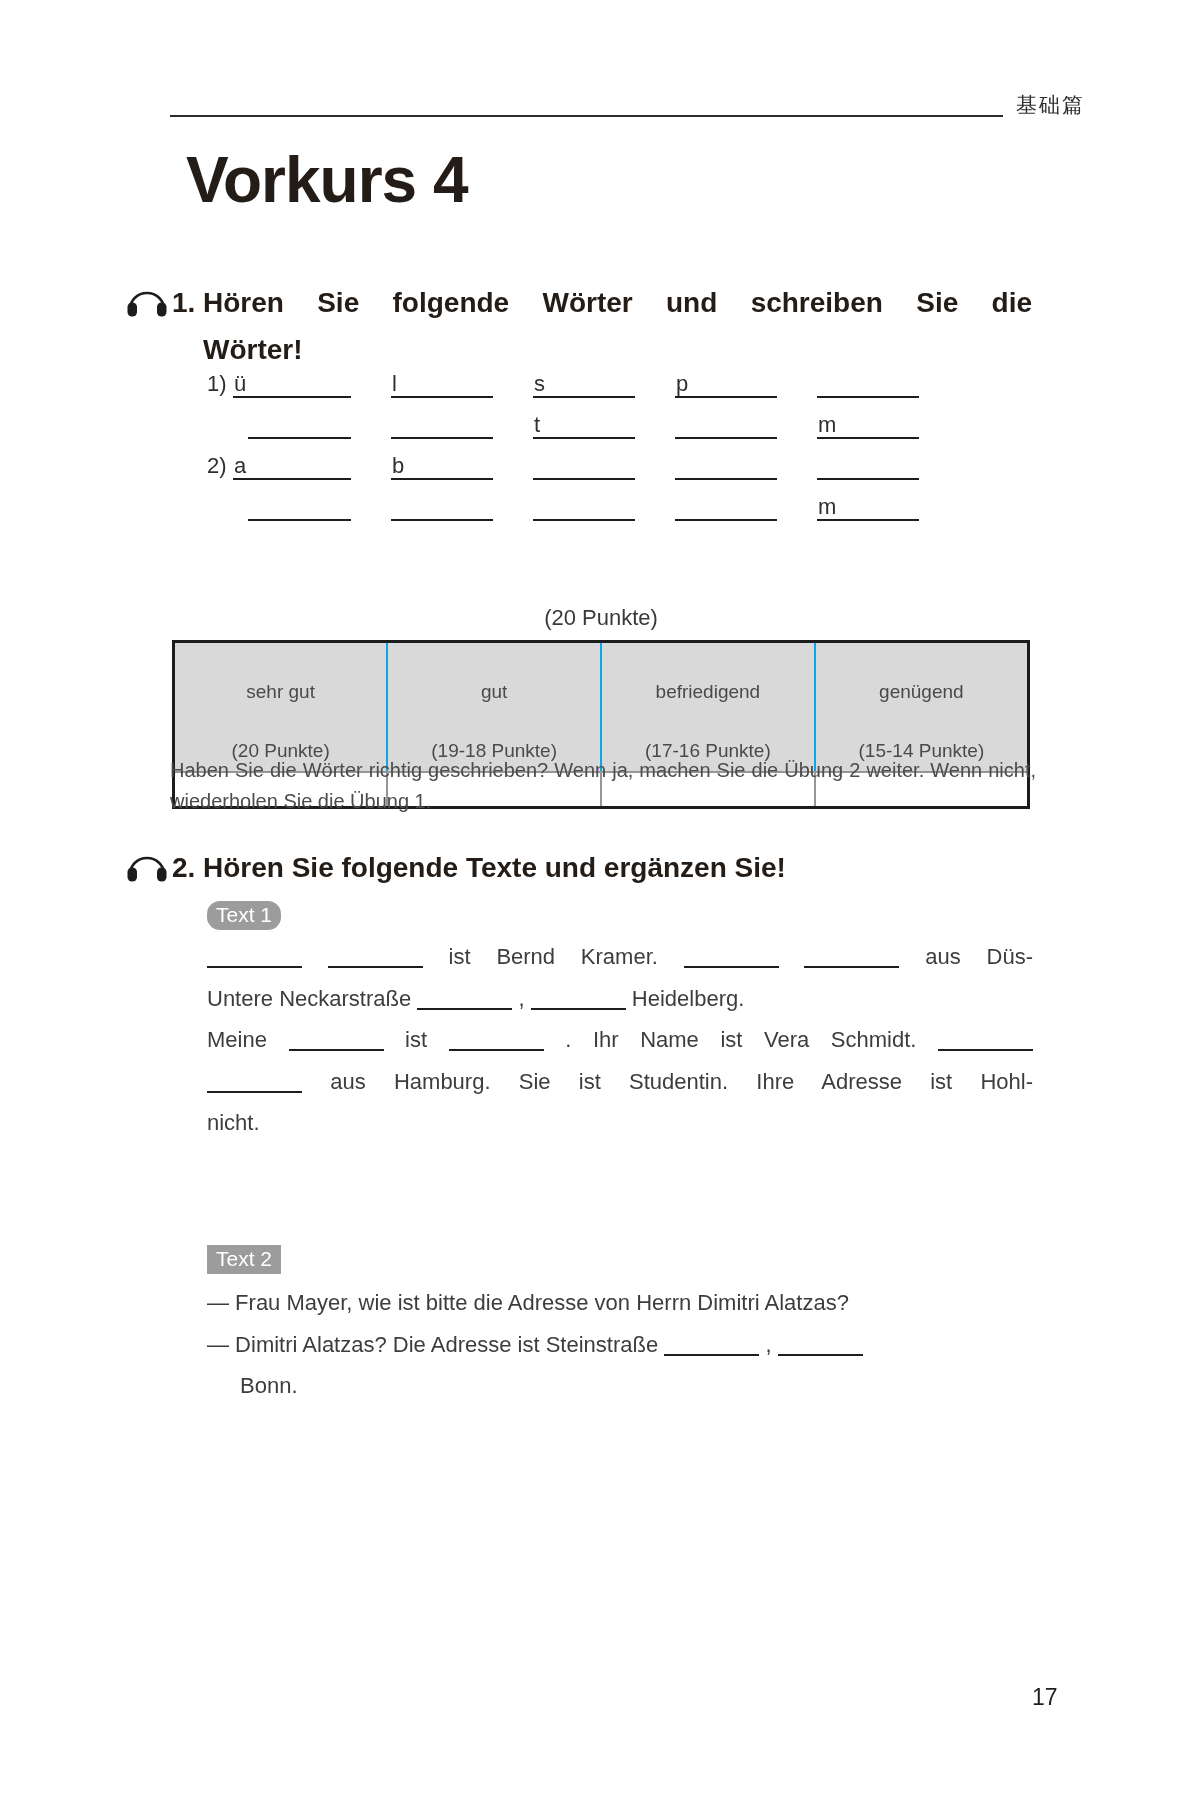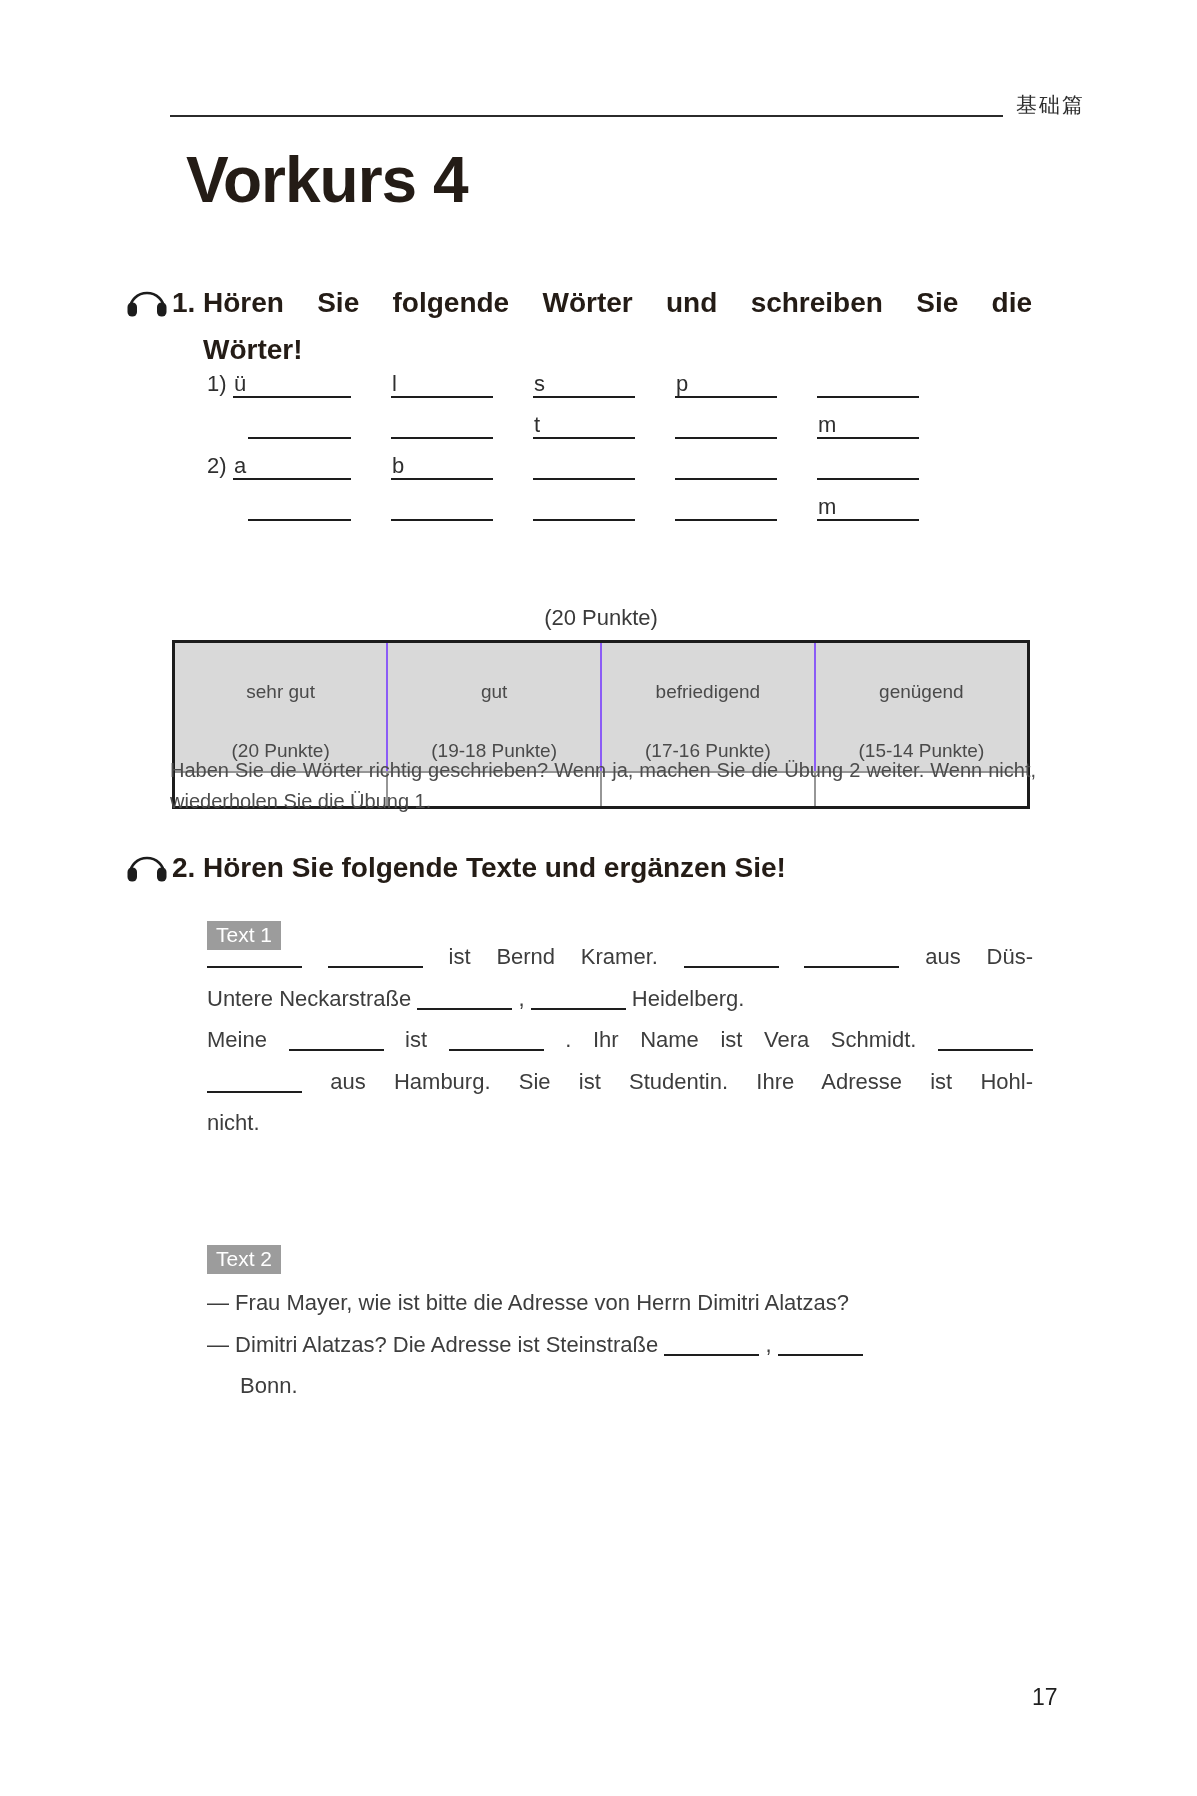--- a/index.html
+++ b/index.html
@@ -27,29 +27,29 @@
   .g-row{display:flex;align-items:flex-end;height:41px;}
   .g-label{width:26px;font-size:22px;color:#2f2f2f;padding-bottom:1px;flex:none;}
   .g-cell{flex:none;width:102px;border-bottom:2px solid #1d1d1d;height:30px;display:flex;align-items:flex-end;margin-right:40px;font-size:22px;color:#2f2f2f;}
   .g-cell:nth-child(2){width:118px;}
   .g-row.nolabel .g-cell:nth-child(2){margin-left:15px;width:103px;}
   .g-prefix{padding:0 0 1px 1px;line-height:1;}
   
   .sb-title{position:absolute;left:170px;top:569px;width:862px;text-align:center;font-size:24px;font-weight:700;color:#241c16;}
   .sb-sub{position:absolute;left:170px;top:605px;width:862px;text-align:center;font-size:22px;color:#3a3a3a;}
   .sb-table{position:absolute;left:172px;top:640px;width:858px;border-collapse:collapse;border:3px solid #1c1c1c;table-layout:fixed;}
-  .sb-table th{background:#d9d9d9;font-weight:400;font-size:19px;color:#4a4a4a;padding:4px 4px 6px;border-left:2px solid #8b5cf6;border-bottom:2px solid #969696;}
+  .sb-table th{background:#d9d9d9;font-weight:400;font-size:19px;color:#4a4a4a;padding:4px 4px 6px;border-left:2px solid #0ea5e9;border-bottom:2px solid #969696;}
   .sb-table th div{line-height:29px;margin-top:30px;}
   .sb-table th:first-child,.sb-table td:first-child{border-left:none;}
   .sb-table td{height:31px;border-left:2px solid #969696;}
   
   .note{position:absolute;left:170px;top:755px;width:866px;margin:0;font-size:20px;line-height:31px;color:#4c4c4c;text-align:justify;}
   
   .tlabel{position:absolute;left:207px;background:#9c9c9c;color:#ffffff;font-size:21px;line-height:26px;padding:1px 9px 2px;}
-  .t1{top:921px;}
+  .t1{top:901px;border-radius:13px;}
   .t2{top:1245px;}
   
   .tbody1{position:absolute;left:207px;top:936px;width:826px;}
   .tbody2{position:absolute;left:207px;top:1282px;width:826px;}
   .t-line{font-size:22px;color:#3d3d3d;line-height:41.5px;height:41.5px;text-align:left;}
   .t-line.full{text-align:justify;text-align-last:justify;}
   .t-line.ind{margin-left:33px;}
   .blank{display:inline-block;height:1em;border-bottom:2px solid #1e1e1e;vertical-align:-4px;}
   
   .pagenum{position:absolute;left:1032px;top:1684px;font-size:23px;color:#1f1f1f;}

